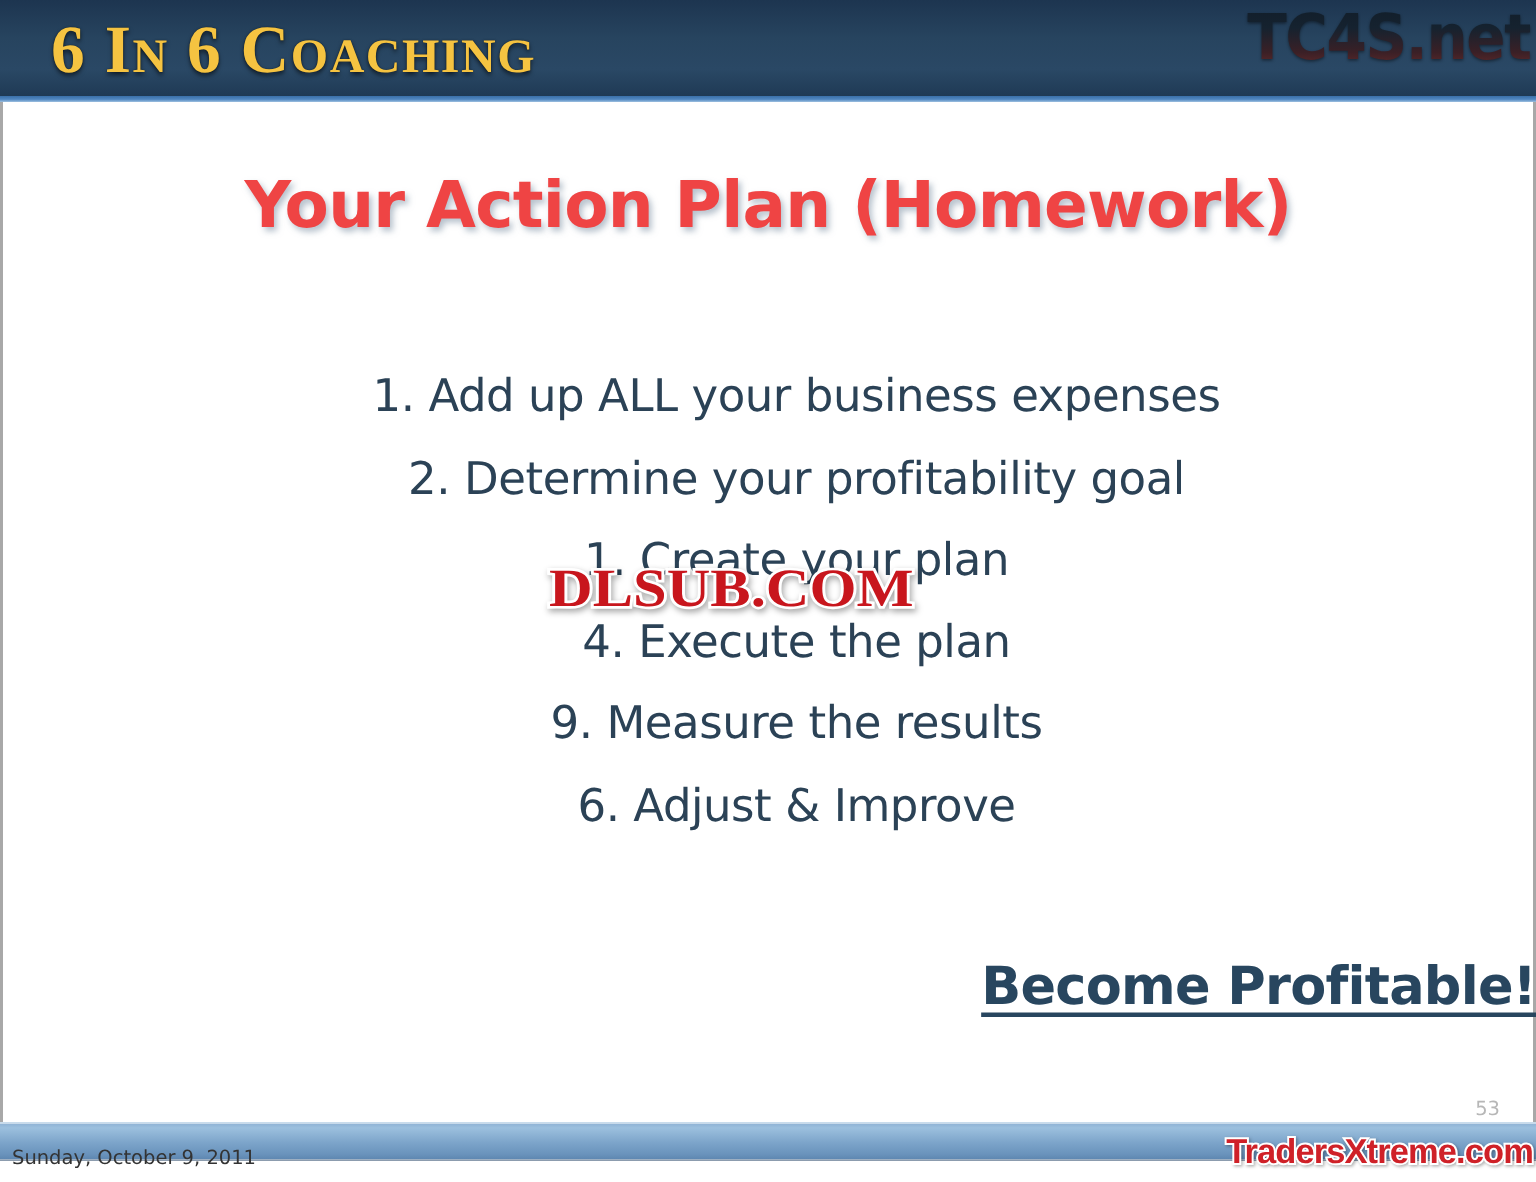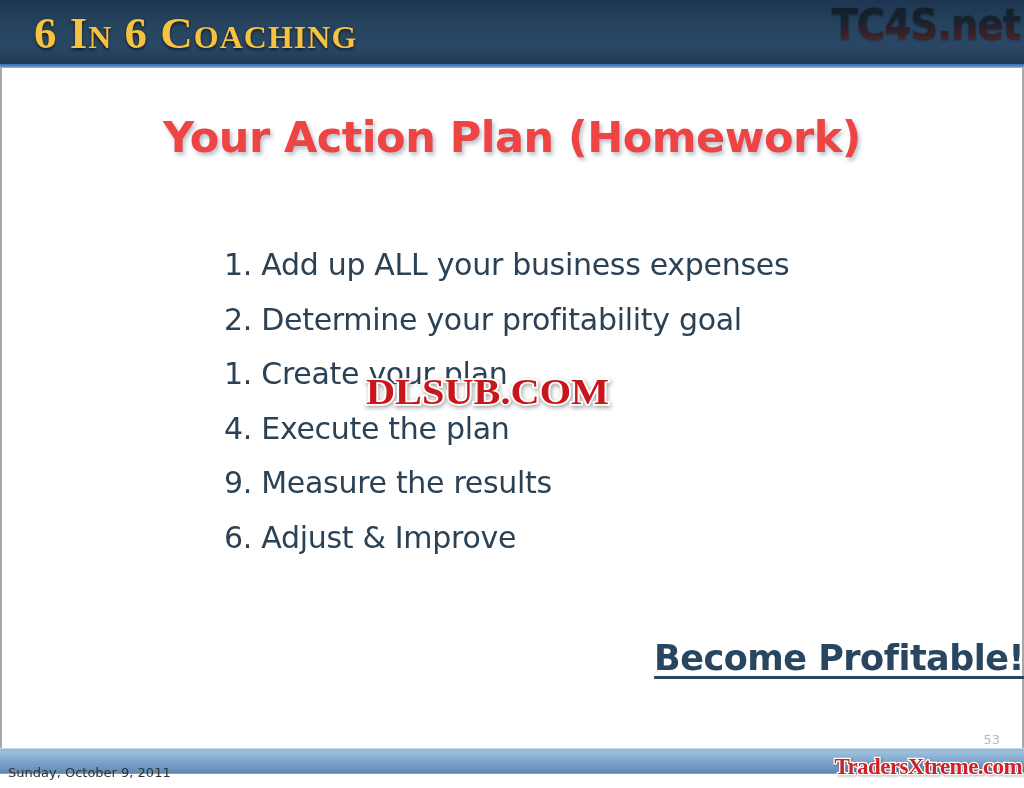--- a/index.html
+++ b/index.html
@@ -108,23 +108,24 @@
     color: #ef4444;
     letter-spacing: -0.5px;
     text-shadow: 2px 3px 4px rgba(120,140,160,0.55);
     white-space: nowrap;
   }
 
   
   #action-list {
     position: absolute;
     top: 238px;
-    left: 224px;
+    left: 211px;
     width: 640px;
     list-style: none;
+    text-align: center;
   }
 
   #action-list li {
     font-family: "DejaVu Sans", sans-serif;
     font-size: 30px;
     font-weight: 400;
     color: #2b4256;
     line-height: 54.5px;
     white-space: nowrap;
     letter-spacing: -0.3px;
@@ -206,21 +207,21 @@
     font-family: "DejaVu Sans", sans-serif;
     font-size: 13px;
     color: #333333;
     white-space: nowrap;
   }
 
   #tradersxtreme-logo {
     position: absolute;
     top: 754px;
     right: 2px;
-    font-family: Liberation Serif, serif;
+    font-family: Liberation Sans, sans-serif;
     font-size: 23px;
     font-weight: 700;
     color: #cf2128;
     letter-spacing: -0.6px;
     white-space: nowrap;
     -webkit-text-stroke: 2.6px #ffffff;
     paint-order: stroke fill;
     filter: drop-shadow(1px 1px 1px rgba(0,0,0,0.3));
     z-index: 5;
   }

